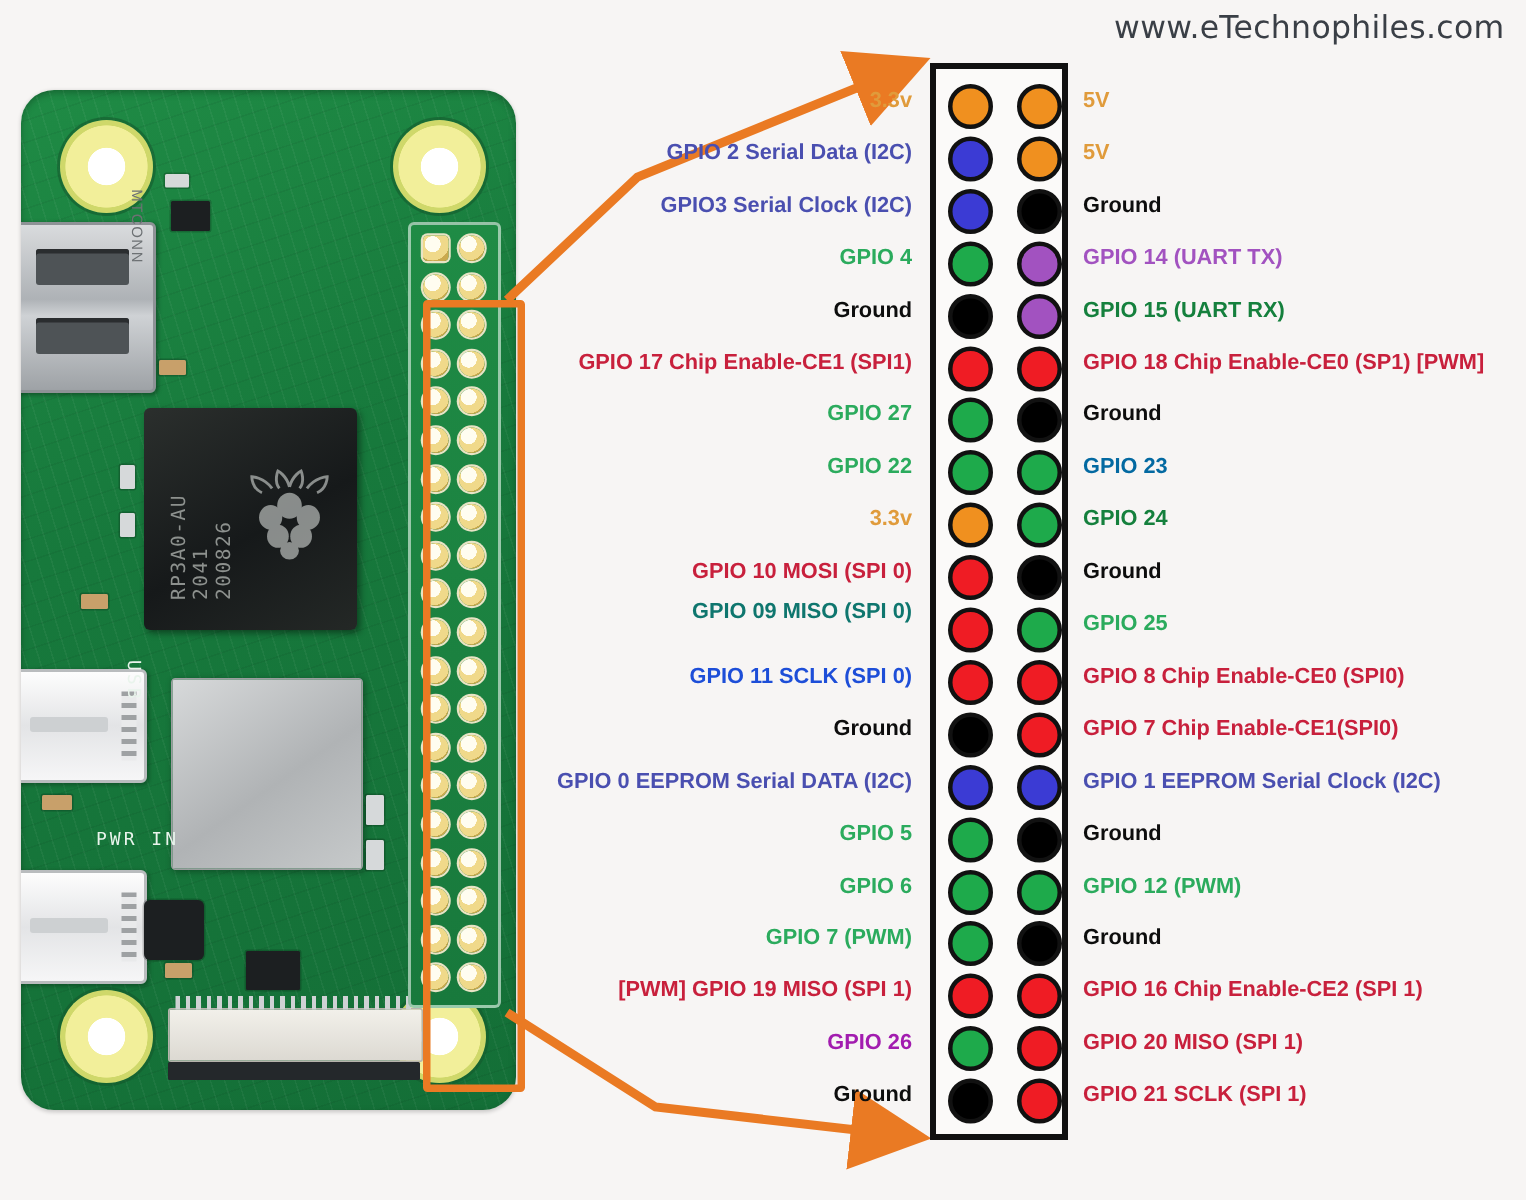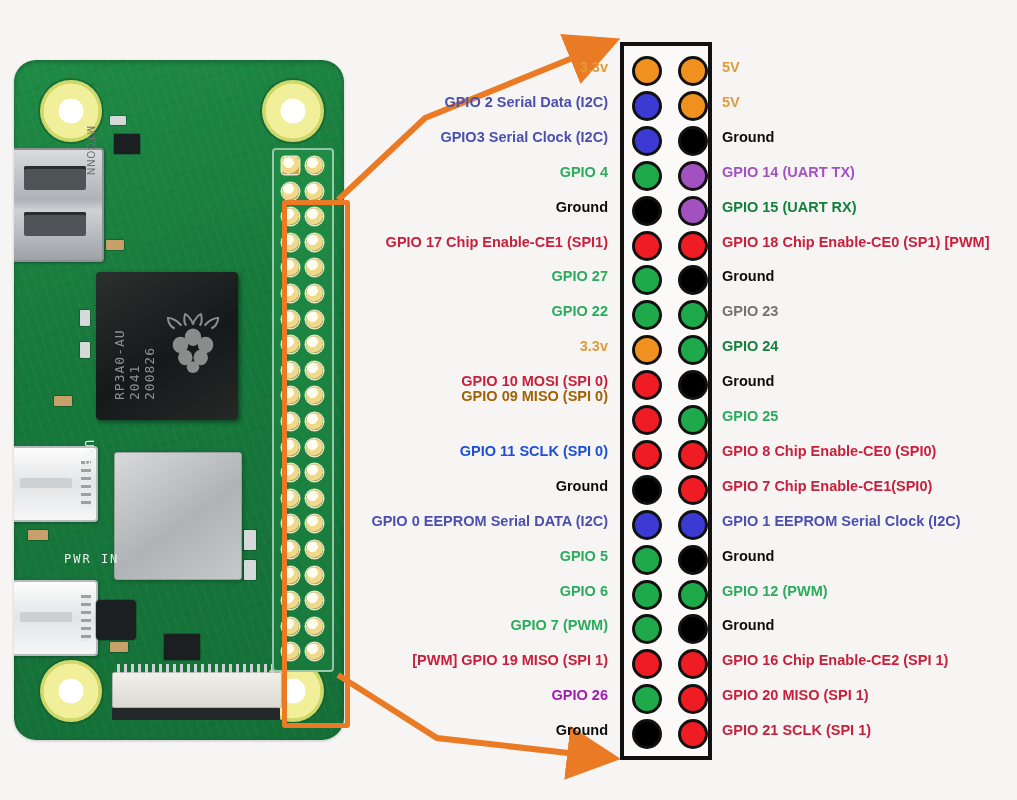--- a/index.html
+++ b/index.html
@@ -198,20 +198,21 @@
     font-family:"Liberation Sans", sans-serif;
   }
   .labels-left .lbl{right:6px;text-align:right;}
   .labels-right .lbl{left:4px;text-align:left;}
 </style>
 </head>
 <body>
 
 <div id="stage">
 
+  <div class="watermark">www.eTechnophiles.com</div>
 
   <div class="board-wrap">
     <div class="board">
       <div class="board-inner"></div>
 
       <div class="hole tl"></div>
       <div class="hole tr"></div>
       <div class="hole bl"></div>
       <div class="hole br"></div>
 
@@ -328,21 +329,21 @@
       <div class="lbl" style="top: 8px; color: rgb(224, 155, 59);">3.3v</div>
       <div class="lbl" style="top: 42.9px; color: rgb(74, 79, 176);">GPIO 2 Serial Data (I2C)</div>
       <div class="lbl" style="top: 77.8px; color: rgb(74, 79, 176);">GPIO3 Serial Clock (I2C)</div>
       <div class="lbl" style="top: 112.7px; color: rgb(43, 171, 93);">GPIO 4</div>
       <div class="lbl" style="top: 147.6px; color: rgb(13, 13, 13);">Ground</div>
       <div class="lbl" style="top: 182.5px; color: rgb(200, 32, 60);">GPIO 17 Chip Enable-CE1 (SPI1)</div>
       <div class="lbl" style="top: 217.4px; color: rgb(43, 171, 93);">GPIO 27</div>
       <div class="lbl" style="top: 252.3px; color: rgb(43, 171, 93);">GPIO 22</div>
       <div class="lbl" style="top: 287.2px; color: rgb(224, 155, 59);">3.3v</div>
       <div class="lbl" style="top: 322.1px; color: rgb(200, 32, 60);">GPIO 10 MOSI (SPI 0)</div>
-      <div class="lbl" style="top: 337px; color: #a16207;">GPIO 09 MISO (SPI 0)</div>
+      <div class="lbl" style="top: 349px; color: #0f766e;">GPIO 09 MISO (SPI 0)</div>
       <div class="lbl" style="top: 391.9px; color: #1d4ed8;">GPIO 11 SCLK (SPI 0)</div>
       <div class="lbl" style="top: 426.8px; color: rgb(13, 13, 13);">Ground</div>
       <div class="lbl" style="top: 461.7px; color: rgb(74, 79, 176);">GPIO 0 EEPROM Serial DATA (I2C)</div>
       <div class="lbl" style="top: 496.6px; color: rgb(43, 171, 93);">GPIO 5</div>
       <div class="lbl" style="top: 531.5px; color: rgb(43, 171, 93);">GPIO 6</div>
       <div class="lbl" style="top: 566.4px; color: rgb(43, 171, 93);">GPIO 7 (PWM)</div>
       <div class="lbl" style="top: 601.3px; color: rgb(200, 32, 60);">[PWM] GPIO 19 MISO (SPI 1)</div>
       <div class="lbl" style="top: 636.2px; color: #a21caf;">GPIO 26</div>
       <div class="lbl" style="top: 671.1px; color: rgb(13, 13, 13);">Ground</div>
     </div>
@@ -429,21 +430,21 @@
       </div>
     </div>
   <div class="labels-right">
       <div class="lbl" style="top: 8px; color: rgb(224, 155, 59);">5V</div>
       <div class="lbl" style="top: 42.9px; color: rgb(224, 155, 59);">5V</div>
       <div class="lbl" style="top: 77.8px; color: rgb(13, 13, 13);">Ground</div>
       <div class="lbl" style="top: 112.7px; color: rgb(162, 82, 192);">GPIO 14 (UART TX)</div>
       <div class="lbl" style="top: 147.6px; color: #15803d;">GPIO 15 (UART RX)</div>
       <div class="lbl" style="top: 182.5px; color: rgb(200, 32, 60);">GPIO 18 Chip Enable-CE0 (SP1) [PWM]</div>
       <div class="lbl" style="top: 217.4px; color: rgb(13, 13, 13);">Ground</div>
-      <div class="lbl" style="top: 252.3px; color: #737373;">GPIO 23</div>
+      <div class="lbl" style="top: 252.3px; color: #0369a1;">GPIO 23</div>
       <div class="lbl" style="top: 287.2px; color: #15803d;">GPIO 24</div>
       <div class="lbl" style="top: 322.1px; color: rgb(13, 13, 13);">Ground</div>
       <div class="lbl" style="top: 357px; color: rgb(43, 171, 93); text-align: right;">GPIO 25</div>
       <div class="lbl" style="top: 391.9px; color: rgb(200, 32, 60);">GPIO 8 Chip Enable-CE0 (SPI0)</div>
       <div class="lbl" style="top: 426.8px; color: rgb(200, 32, 60);">GPIO 7 Chip Enable-CE1(SPI0)</div>
       <div class="lbl" style="top: 461.7px; color: rgb(74, 79, 176);">GPIO 1 EEPROM Serial Clock (I2C)</div>
       <div class="lbl" style="top: 496.6px; color: rgb(13, 13, 13);">Ground</div>
       <div class="lbl" style="top: 531.5px; color: rgb(43, 171, 93);">GPIO 12 (PWM)</div>
       <div class="lbl" style="top: 566.4px; color: rgb(13, 13, 13);">Ground</div>
       <div class="lbl" style="top: 601.3px; color: rgb(200, 32, 60);">GPIO 16 Chip Enable-CE2 (SPI 1)</div>

